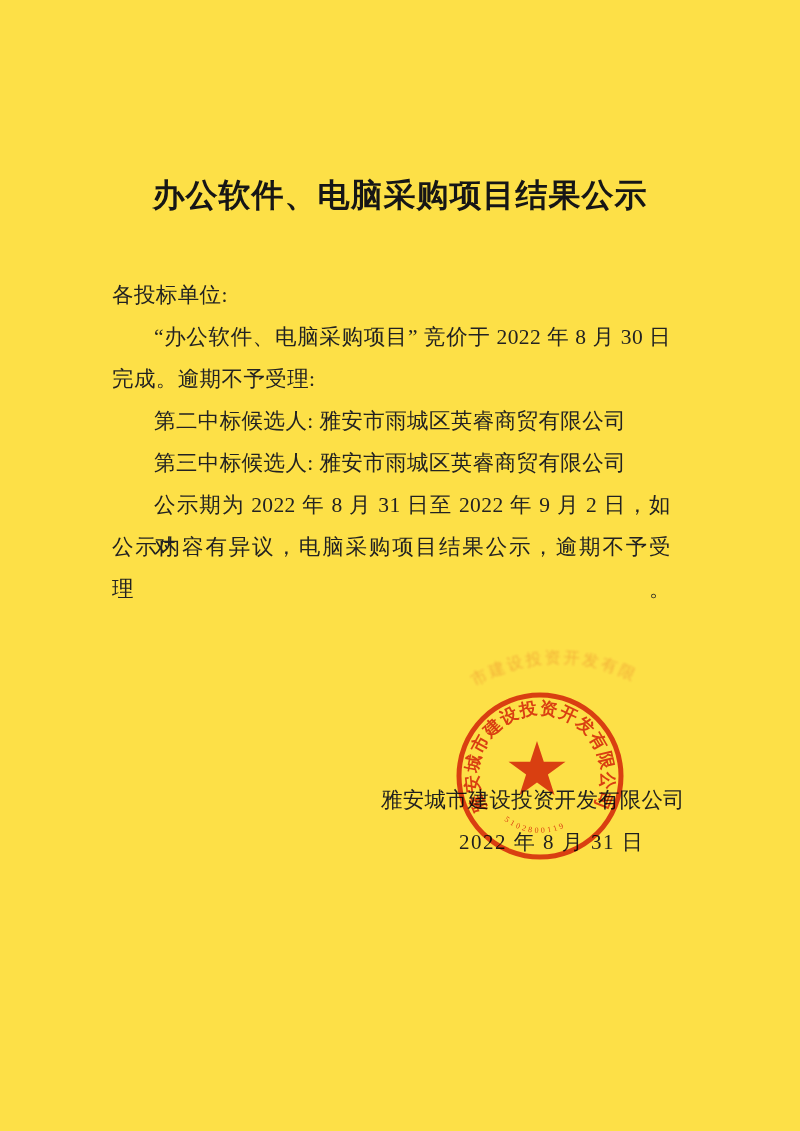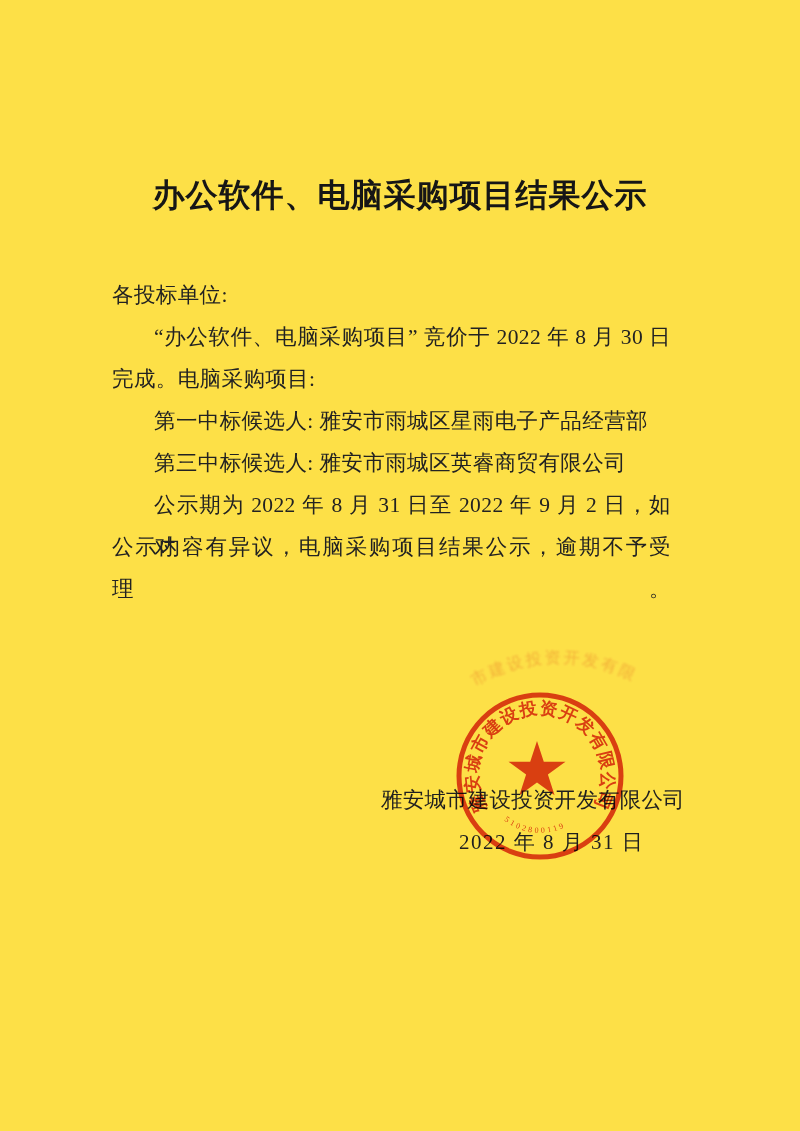--- a/index.html
+++ b/index.html
@@ -64,22 +64,22 @@
 </head>
 <body>
 
 <div class="page">
 
   <div class="doc-title">办公软件、电脑采购项目结果公示</div>
 
   <div class="doc-body">
     <div class="line">各投标单位:</div>
     <div class="line indent stretch">“办公软件、电脑采购项目” 竞价于 2022 年 8 月 30 日</div>
-    <div class="line">完成。电脑采购项目:</div>
-    <div class="line indent">第一中标候选人: 雅安市雨城区星雨电子产品经营部</div>
+    <div class="line">完成。逾期不予受理:</div>
+    <div class="line indent">第二中标候选人: 雅安市雨城区英睿商贸有限公司</div>
     <div class="line indent">第三中标候选人: 雅安市雨城区英睿商贸有限公司</div>
     <div class="line indent stretch">公示期为 2022 年 8 月 31 日至 2022 年 9 月 2 日，如对</div>
     <div class="line stretch">公示内容有异议，电脑采购项目结果公示，逾期不予受理。</div>
   </div>
 
   <div class="sig-company">雅安城市建设投资开发有限公司</div>
 
   <div class="sig-date">2022 年 8 月 31 日</div>
 
   <svg class="seal" viewBox="0 0 220 220">

